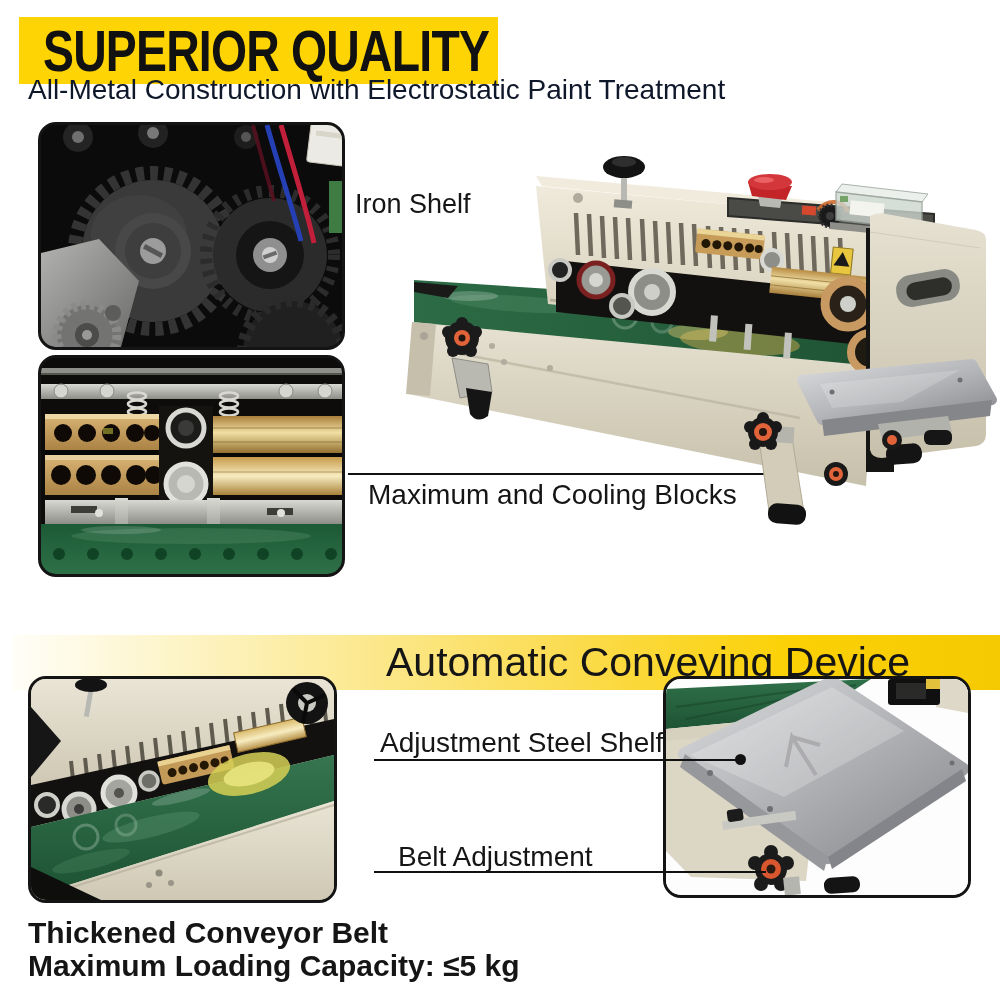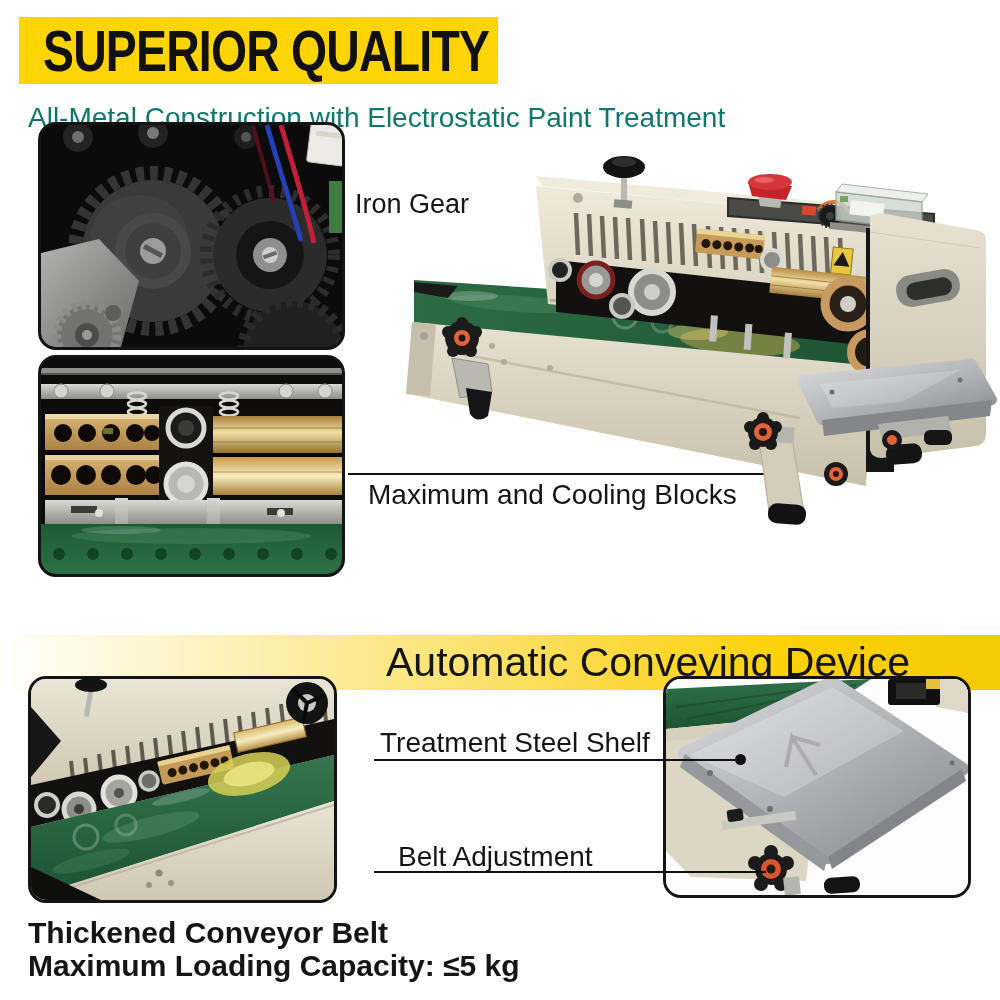--- a/index.html
+++ b/index.html
@@ -7,21 +7,21 @@
     position:relative;width:1000px;height:1000px;background:#ffffff;overflow:hidden;
     font-family:"Liberation Sans", sans-serif;color:#1a1a1a;
   }
   .abs{position:absolute;}
   
   #banner1{left:19px;top:17px;width:479px;height:67px;background:#ffd404;}
   #banner1 span{
     display:block;line-height:67px;padding-left:30px;font-size:58px;font-weight:bold;
     letter-spacing:-1px;color:#111;transform:scaleX(.8);transform-origin:left center;white-space:nowrap;
   }
-  #subtitle{left:28px;top:102px;font-size:28px;color:#0f766e;white-space:nowrap;}
+  #subtitle{left:28px;top:74px;font-size:28px;color:#0f172a;white-space:nowrap;}
   #banner2{left:12px;top:595px;width:1000px;height:55px;
     background:linear-gradient(90deg,#fffef8 0%,#fcefae 25%,#fbdc52 55%,#fbd105 78%,#f5c902 100%);margin-top:40px;}
   #banner2 span{position:absolute;left:374px;top:0;line-height:55px;font-size:41px;color:#151515;white-space:nowrap;}
   
   .photo{border:3px solid #141414;border-radius:18px;overflow:hidden;box-sizing:border-box;background:#0b0b0b;}
   #photo-gears{left:38px;top:122px;width:307px;height:228px;}
   #photo-blocks{left:38px;top:355px;width:307px;height:222px;}
   #photo-conveyor{left:28px;top:676px;width:309px;height:227px;}
   #photo-shelf{left:663px;top:676px;width:308px;height:222px;background:#fdfdfd;}
   #machine{left:400px;top:140px;width:600px;height:460px;}
@@ -99,21 +99,21 @@
       <path d="M226,0 C240,50 252,85 260,116" stroke="#2440b4" stroke-width="5" fill="none"></path>
       <path d="M240,0 C254,48 266,86 273,118" stroke="#c21f3a" stroke-width="5" fill="none"></path>
       <path d="M212,0 C222,38 228,58 233,76" stroke="#5a1020" stroke-width="4" fill="none" opacity=".85"></path>
       <g transform="rotate(7 295 18)">
         <rect x="268" y="0" width="52" height="40" rx="3" fill="#eceae4" stroke="#c9c6ba"></rect>
         <rect x="274" y="8" width="40" height="5" fill="#d8d5c9"></rect>
       </g>
       <rect x="288" y="56" width="13" height="52" fill="#3e7c44"></rect>
     </svg>
   </div>
-  <div class="abs label" id="iron-gear-label">Iron Gear</div>
+  <div class="abs label" id="iron-gear-label">Iron Shelf</div>
 
   <div class="abs photo" id="photo-blocks">
     <svg viewBox="0 0 301 216" preserveAspectRatio="none">
       <defs>
         <linearGradient id="g2c" x1="0" y1="0" x2="0" y2="1">
           <stop offset="0" stop-color="#d9b576"></stop>
             <stop offset="1" stop-color="#ab8344"></stop>
         </linearGradient>
         <linearGradient id="g2g" x1="0" y1="0" x2="0" y2="1">
           <stop offset="0" stop-color="#a97f3a"></stop>
@@ -556,21 +556,21 @@
           <circle cx="-16" cy="-6" r="7" fill="#1b1b1b"></circle>
         <circle r="16" fill="#1b1b1b"></circle>
         <circle r="10" fill="#d9572e"></circle>
           <circle r="4.5" fill="#2a1a12"></circle>
       </g>
       <rect x="118" y="198" width="16" height="18" fill="#b5b5b0" transform="rotate(-6 126 207)"></rect>
       <rect x="158" y="198" width="36" height="16" rx="7" fill="#141414" transform="rotate(-4 176 206)"></rect>
     </svg>
   </div>
 
-  <div class="abs label" id="shelf-label">Treatment Steel Shelf</div>
+  <div class="abs label" id="shelf-label">Adjustment Steel Shelf</div>
   <div class="abs cline" id="shelf-line"></div>
   <div class="abs" id="shelf-dot"></div>
   <div class="abs label" id="belt-label">Belt Adjustment</div>
   <div class="abs cline" id="belt-line"></div>
 
   <div class="abs" id="footer-text">
     <div>Thickened Conveyor Belt</div>
     <div>Maximum Loading Capacity: ≤5 kg</div>
   </div>
 

